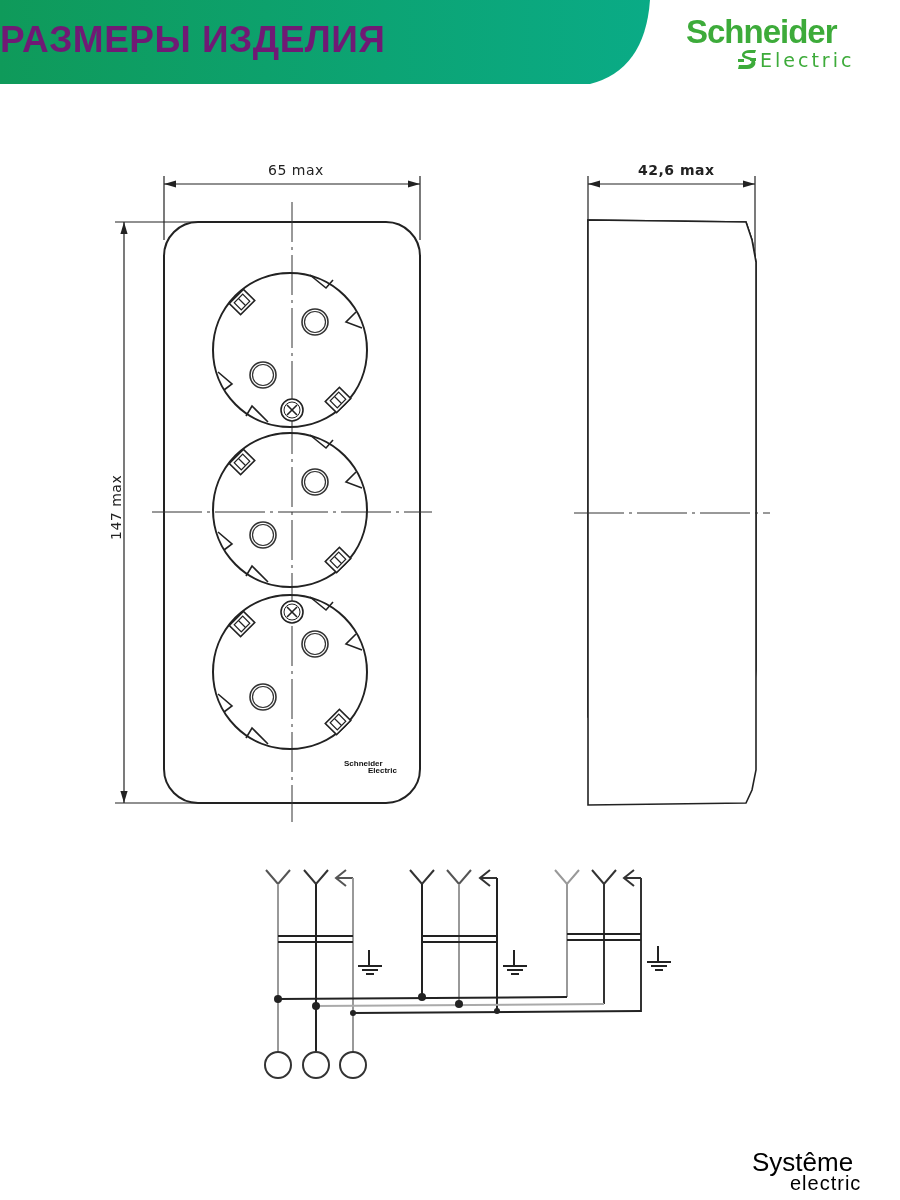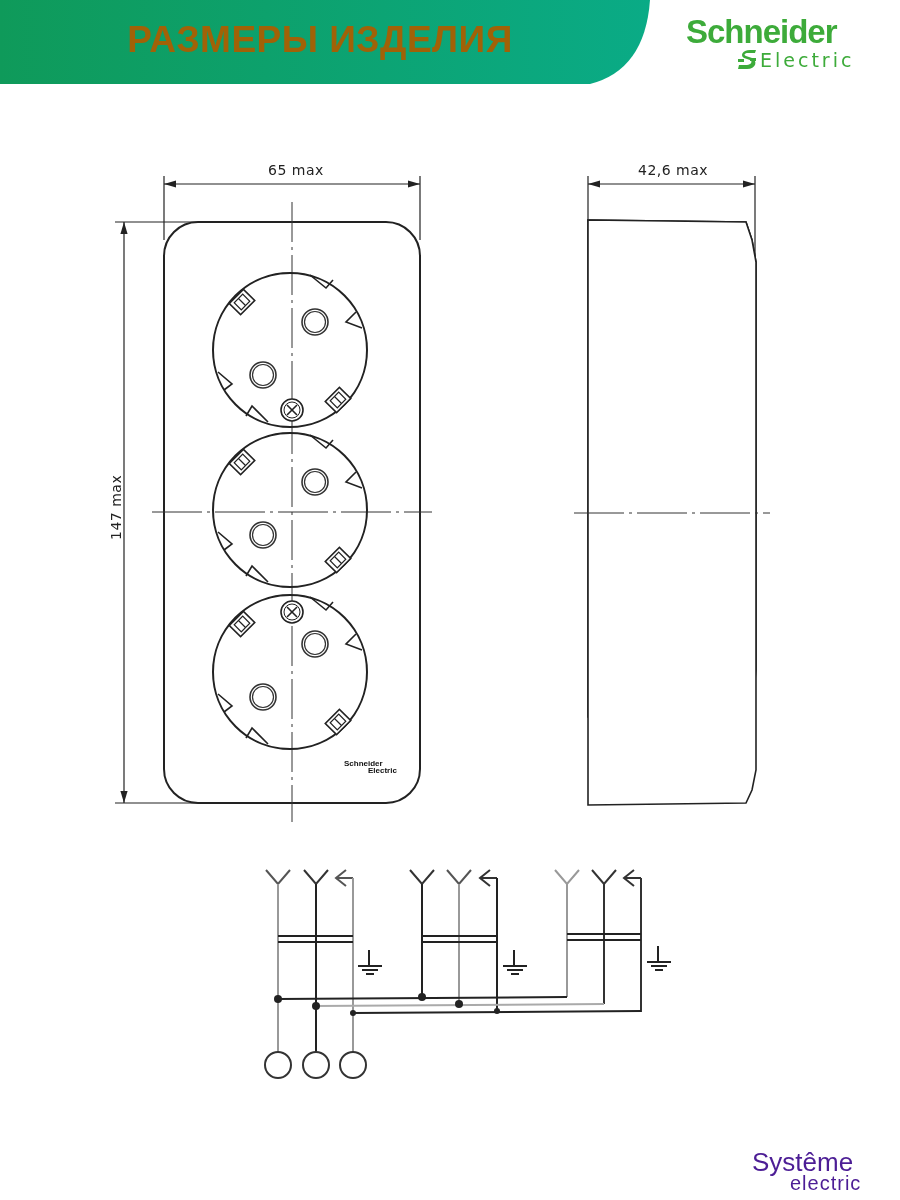--- a/index.html
+++ b/index.html
@@ -1,32 +1,32 @@
 <!DOCTYPE html>
 <html><head>
 <meta charset="utf-8">
 <style>
   html, body { margin:0; padding:0; }
   body { width:900px; height:1200px; background:#ffffff; position:relative; overflow:hidden; font-family:"DejaVu Sans", sans-serif; }
   .banner { position:absolute; left:0; top:0; width:650px; height:84px; overflow:hidden; }
   .banner svg { position:absolute; left:0; top:0; }
-  .banner-title { position:absolute; left:0; top:0; width:650px; height:84px; line-height:80px; text-align:center; color:#a16207; font-family:"Liberation Sans", sans-serif; font-weight:bold; font-size:37px; letter-spacing:0.5px; padding-right:10px; box-sizing:border-box; }
+  .banner-title { position:absolute; left:0; top:0; width:650px; height:84px; line-height:80px; text-align:left; color:#701a75; font-family:"Liberation Sans", sans-serif; font-weight:bold; font-size:37px; letter-spacing:0.5px; padding-right:10px; box-sizing:border-box; }
   .brand { position:absolute; left:684px; top:12px; width:200px; height:62px; }
   .brand-top { position:absolute; left:2px; top:0; font-family:"Liberation Sans", sans-serif; font-weight:bold; font-size:33px; color:#3dab3a; letter-spacing:-1px; line-height:40px; }
   .brand-bottom { position:absolute; left:76px; top:36px; font-family:"DejaVu Sans", sans-serif; font-size:19px; color:#3dab3a; letter-spacing:3px; line-height:24px; }
   .brand-mark { position:absolute; left:52px; top:36px; width:22px; height:24px; }
   .drawing { position:absolute; left:0; top:0; }
   .dim-label { position:absolute; font-family:"DejaVu Sans", sans-serif; font-size:14px; color:#222; letter-spacing:0.5px;text-align:center; }
   .dim-65 { left:268px; top:162px; }
-  .dim-42 { left:638px; top:162px; }
+  .dim-42 { left:638px; top:162px;font-weight:bold; }
   .dim-147 { left:86px; top:502px; transform:rotate(-90deg); transform-origin:center; white-space:nowrap; width:60px; text-align:center; }
   .plate-logo { position:absolute; left:344px; top:760px; font-family:"Liberation Sans", sans-serif; font-weight:bold; font-size:8px; line-height:7px; color:#111; }
   .plate-logo span { display:block; }
   .plate-logo .l2 { padding-left:24px; }
-  .footer-brand { position:absolute; left:750px; top:1148px; width:140px; height:48px; color:#4c1d95; font-family:"Liberation Sans", sans-serif; }
+  .footer-brand { position:absolute; left:750px; top:1148px; width:140px; height:48px; color:#000000; font-family:"Liberation Sans", sans-serif; }
   .footer-brand .f1 { position:absolute; left:2px; top:0; font-size:26px; line-height:28px; }
   .footer-brand .f2 { position:absolute; left:40px; top:24px; font-size:20px; line-height:22px; letter-spacing:1px; }
 </style>
 </head>
 <body>
 
 <div class="banner">
   <svg width="650" height="84">
     <defs>
       <linearGradient id="bg" x1="0" y1="0" x2="1" y2="0">

